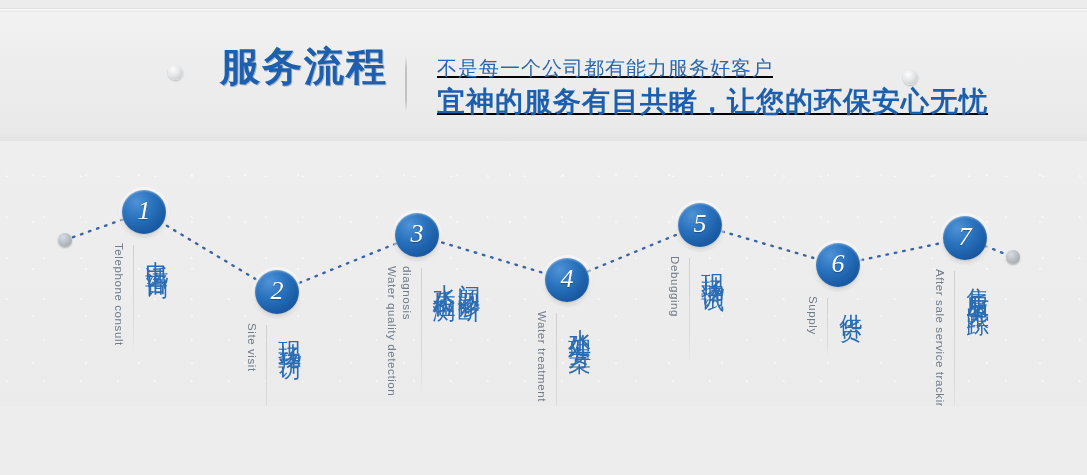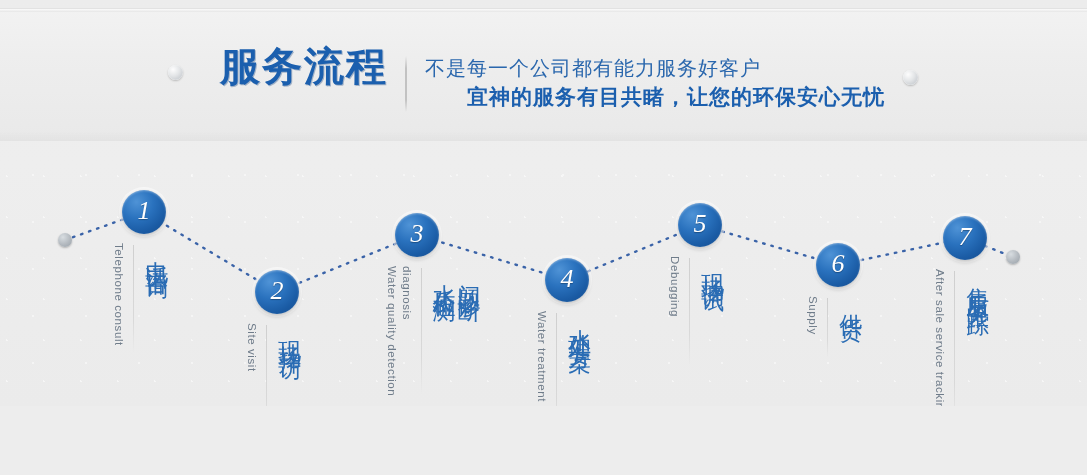--- a/index.html
+++ b/index.html
@@ -34,23 +34,23 @@
   #rivet-right{left:903px;top:70px;}
 
   #header-title{
     position:absolute;left:220px;top:46px;
     font-size:40px;font-weight:bold;color:#1B5FAE;letter-spacing:2px;
     line-height:1;white-space:nowrap;
     text-shadow:1px 1px 0 rgba(22,70,130,.35);
   }
   #header-divider{position:absolute;left:405px;top:56px;width:2px;height:56px;
     background:linear-gradient(180deg,rgba(190,190,190,0),#c2c2c2 22%,#c2c2c2 78%,rgba(190,190,190,0));}
-  #header-sub{position:absolute;left:425px;top:55px;white-space:nowrap;}
+  #header-sub{position:absolute;left:437px;top:55px;white-space:nowrap;text-decoration:underline;}
   #sub-line1{font-size:20px;color:#2a67ad;line-height:1.35;letter-spacing:1px;}
-  #sub-line2{font-size:21px;font-weight:bold;color:#1B5FAE;line-height:1.4;letter-spacing:1px;margin-left:42px;}
+  #sub-line2{font-size:28px;font-weight:bold;color:#1B5FAE;line-height:1.4;letter-spacing:1px;}
 
   
   #flow-svg{position:absolute;left:0;top:140px;width:1087px;height:335px;}
 
   .node{position:absolute;width:44px;height:44px;border-radius:50%;
     background:radial-gradient(circle at 33% 27%,#4f93d6 0%,#2a72be 38%,#1a5ba4 70%,#134a8c 100%);
     box-shadow:0 2px 4px rgba(0,0,0,.22),
                0 0 0 3px rgba(255,255,255,.55),
                inset 0 1px 2px rgba(255,255,255,.35);
     display:flex;align-items:center;justify-content:center;}

